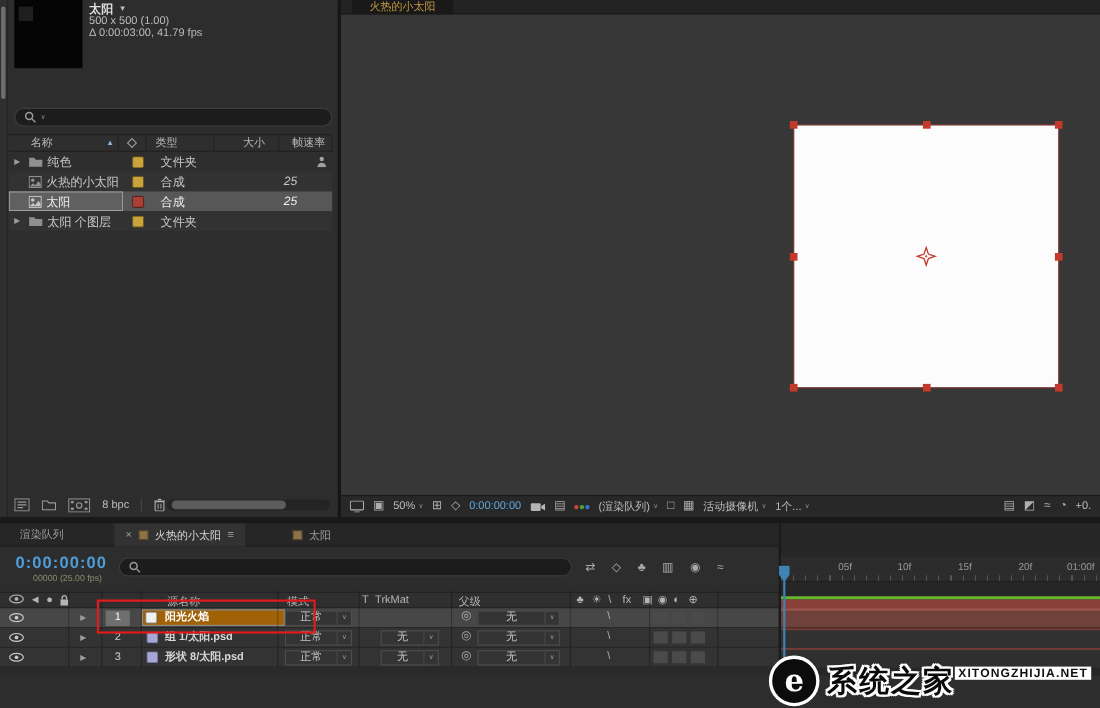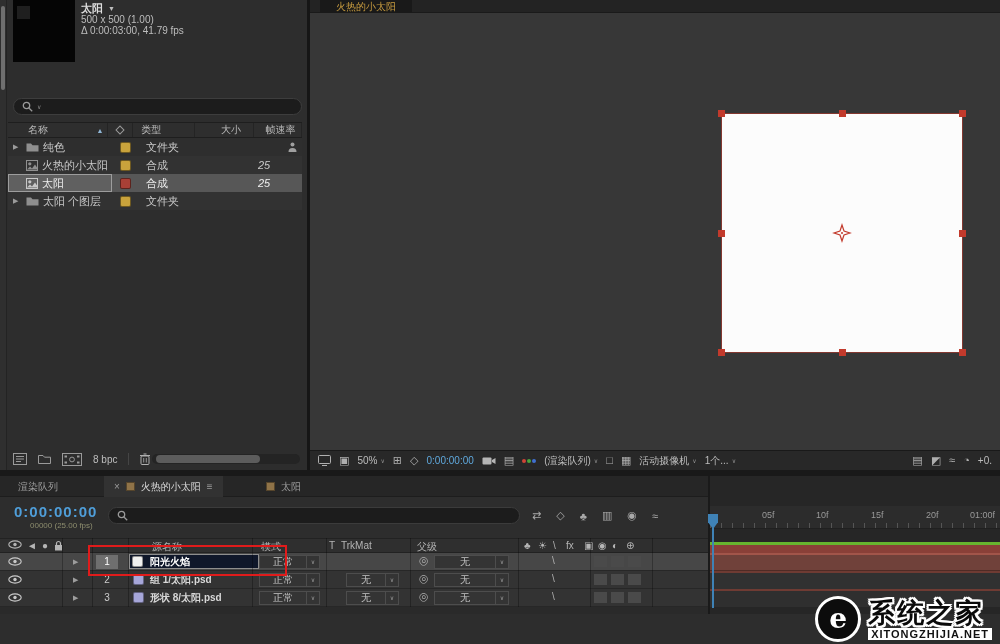--- a/index.html
+++ b/index.html
@@ -105,21 +105,21 @@
   .ddcaret { position:absolute; top:2px; height:14px; width:13px; background:#343434; border:1px solid #4d4d4d; border-left:none; font-size:6px; line-height:13px; text-align:center; color:#9a9a9a; }
 
   .row-eye { position:absolute; left:8px; top:4px; }
   .row-twirl { position:absolute; left:73px; top:5px; font-size:7px; color:#9d9d9d; }
   .lnum { position:absolute; left:96px; top:2px; width:22px; height:14px; text-align:center; line-height:14px; }
   .trow.sel .lnum { background:#6f6f6f; color:#fff; }
   .lchip { position:absolute; left:133px; top:3px; width:11px; height:11px; border-radius:2px; border:1px solid rgba(0,0,0,.4); }
   .lchip.white { background:#f0f0f0; }
   .lchip.lavender { background:#a6a6d8; }
   .lname { position:absolute; left:150px; top:2px; line-height:14px; font-weight:bold; color:#d8d8d8; white-space:nowrap; }
-  .name-field { position:absolute; left:129px; top:1px; width:130px; height:15px; background:#0f172a; border:1px solid #8e8e8e; }
+  .name-field { position:absolute; left:129px; top:1px; width:130px; height:15px; background:#a16207; border:1px solid #8e8e8e; }
   .name-field .lchip { left:2px; top:1px; }
   .name-field .lname { left:20px; top:0; color:#ffffff; }
   .row-quality { position:absolute; left:552px; top:2px; color:#b5b5b5; }
   .sw-blocks { position:absolute; left:594px; top:3px; display:flex; gap:4px; }
   .sw-block { width:13px; height:11px; background:#4a4a4a; }
 
   .tl-grid { position:absolute; left:0; top:62px; width:708px; height:69px; pointer-events:none; z-index:5; }
   .vline { position:absolute; top:0; bottom:0; width:1px; background:rgba(0,0,0,.28); }
   .tl-left-rest { position:absolute; left:0; top:131px; width:708px; bottom:0; background:#2a2a2a; }
 
@@ -133,21 +133,21 @@
   .red-strip { position:absolute; left:0; right:0; top:69px; height:8px; background:#8a4038; }
   .bar1 { position:absolute; left:0; right:0; top:77px; height:18px; background:#70413a; border-top:2px solid #a2554a; border-bottom:1px solid #4e2b25; }
   .bar2 { position:absolute; left:0; right:0; top:95px; height:18px; background:#313131; border-top:2px solid #6f3b33; }
   .bar3 { position:absolute; left:0; right:0; top:113px; height:18px; background:#2f2f2f; border-top:2px solid #6f3b33; }
   .playhead-line { position:absolute; left:2px; top:52px; width:2px; height:80px; background:#3f82b6; z-index:10; }
   .playhead-head { position:absolute; left:-2px; top:38px; width:10px; height:15px; background:#3f82b6; clip-path:polygon(0 0,100% 0,100% 55%,50% 100%,0 55%); z-index:11; }
 
   
   .watermark { position:absolute; right:8px; bottom:2px; display:flex; align-items:center; gap:7px; z-index:100; }
   .wm-logo { width:46px; height:46px; border-radius:50%; background:#0c0c0c; border:3px solid #fff; color:#fff; font-weight:bold; font-size:28px; text-align:center; line-height:40px; font-family:"DejaVu Serif","Liberation Serif",serif; }
-  .wm-col { display:flex; flex-direction:column; align-items:flex-start; }
+  .wm-col { display:flex; align-items:flex-start; }
   .wm-brand { font-size:27px; font-weight:900; color:#0a0a0a; letter-spacing:2px; line-height:28px;
     text-shadow:-2px -2px 0 #fff,2px -2px 0 #fff,-2px 2px 0 #fff,2px 2px 0 #fff,0 2px 0 #fff,0 -2px 0 #fff,2px 0 0 #fff,-2px 0 0 #fff; }
   .wm-domain { font-size:11px; font-weight:bold; color:#111; background:#fff; padding:0 3px; letter-spacing:1px; margin-top:1px; }
 </style>
 </head>
 <body>
 
 <div class="app">
 
   <section class="project-panel">

